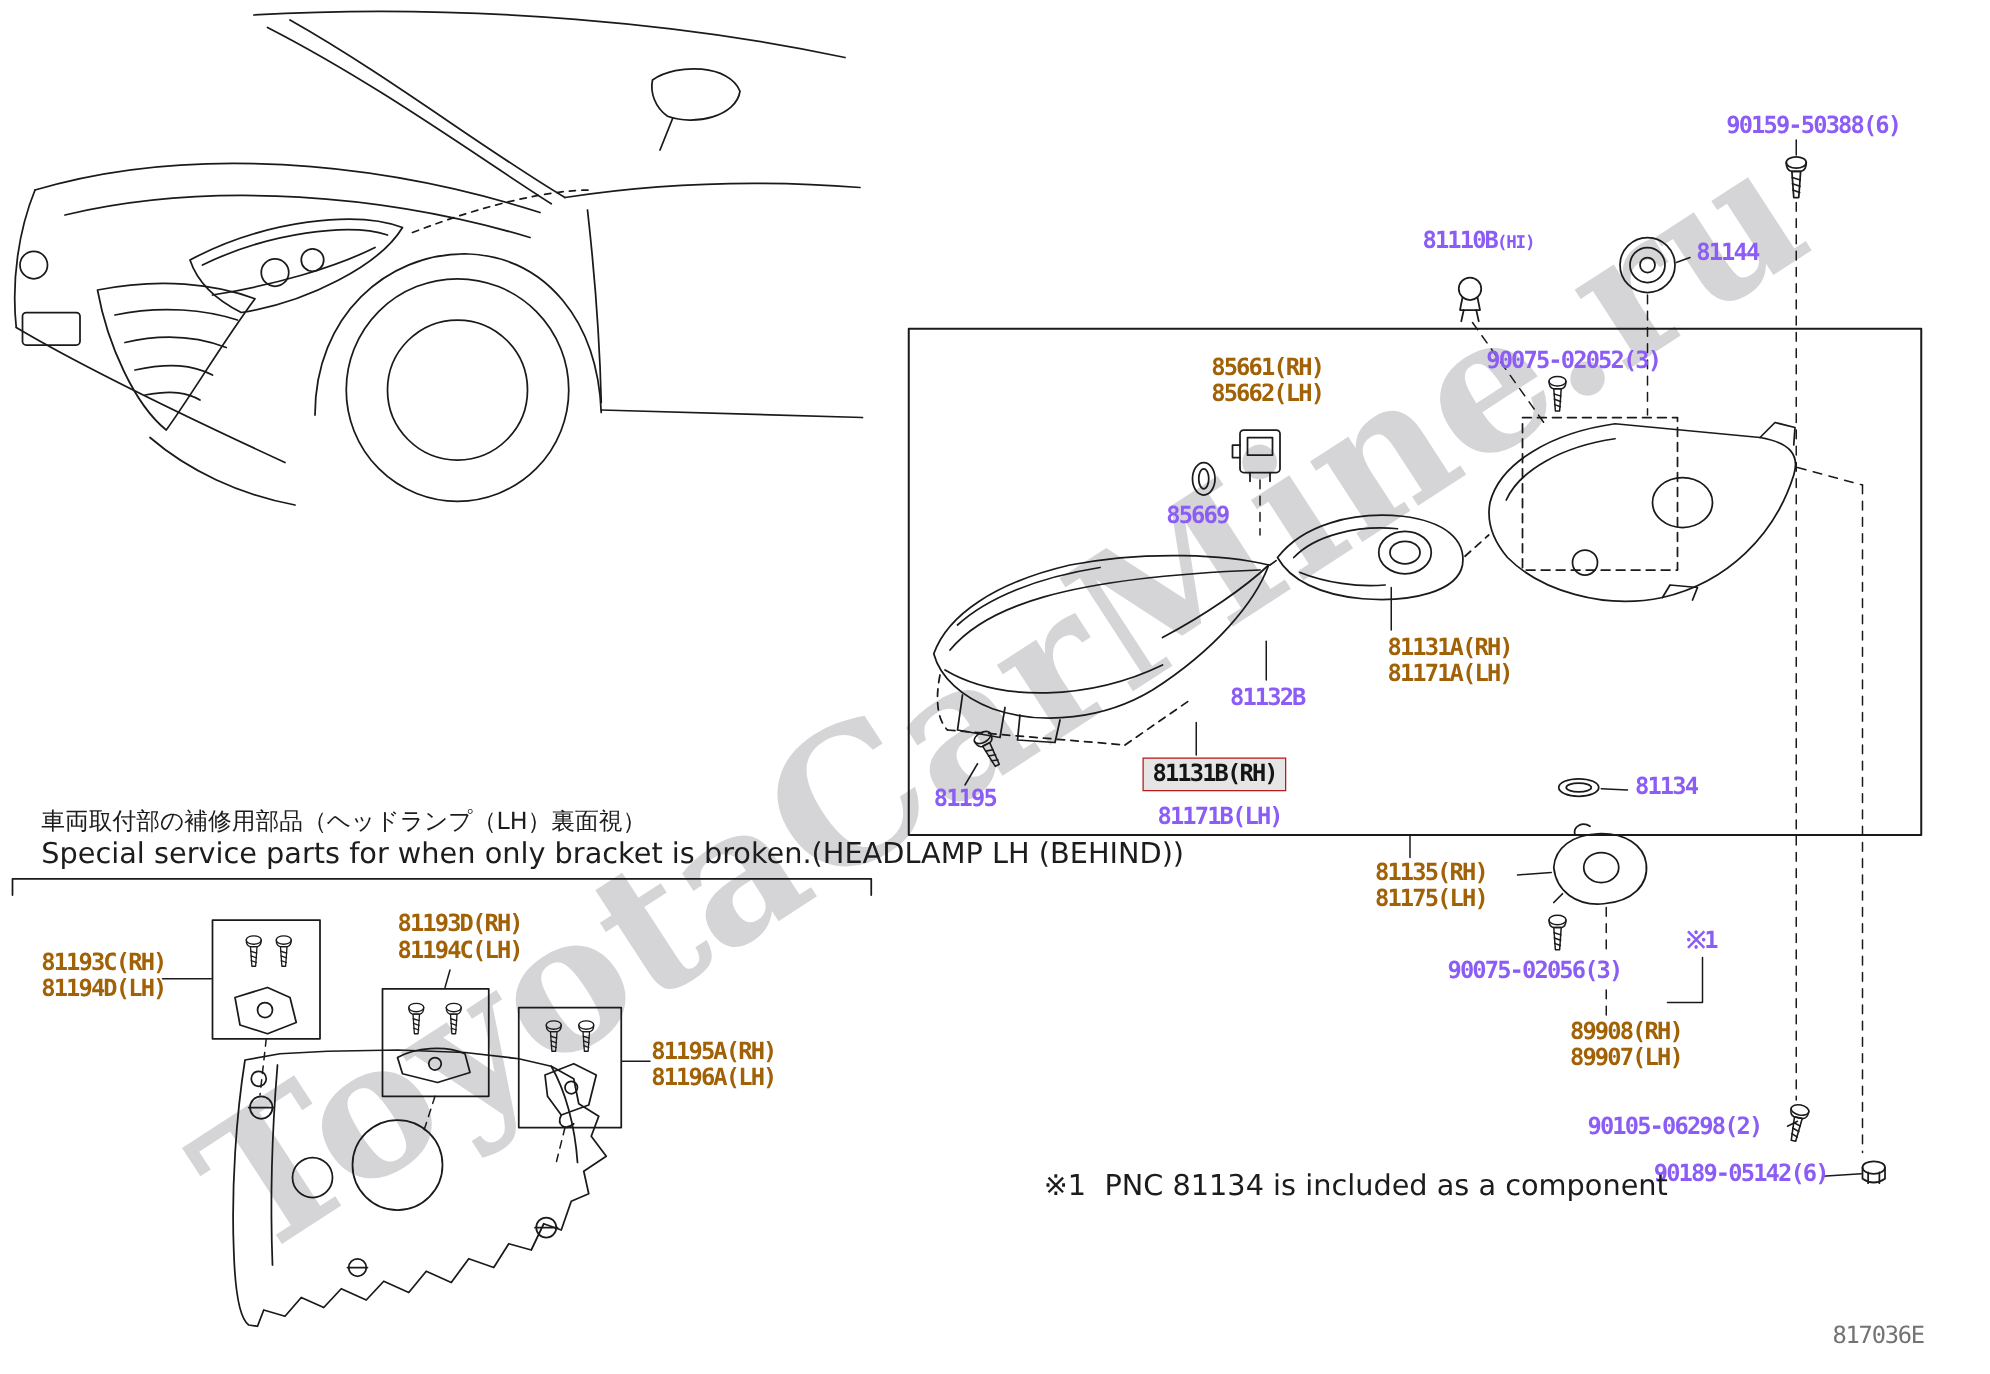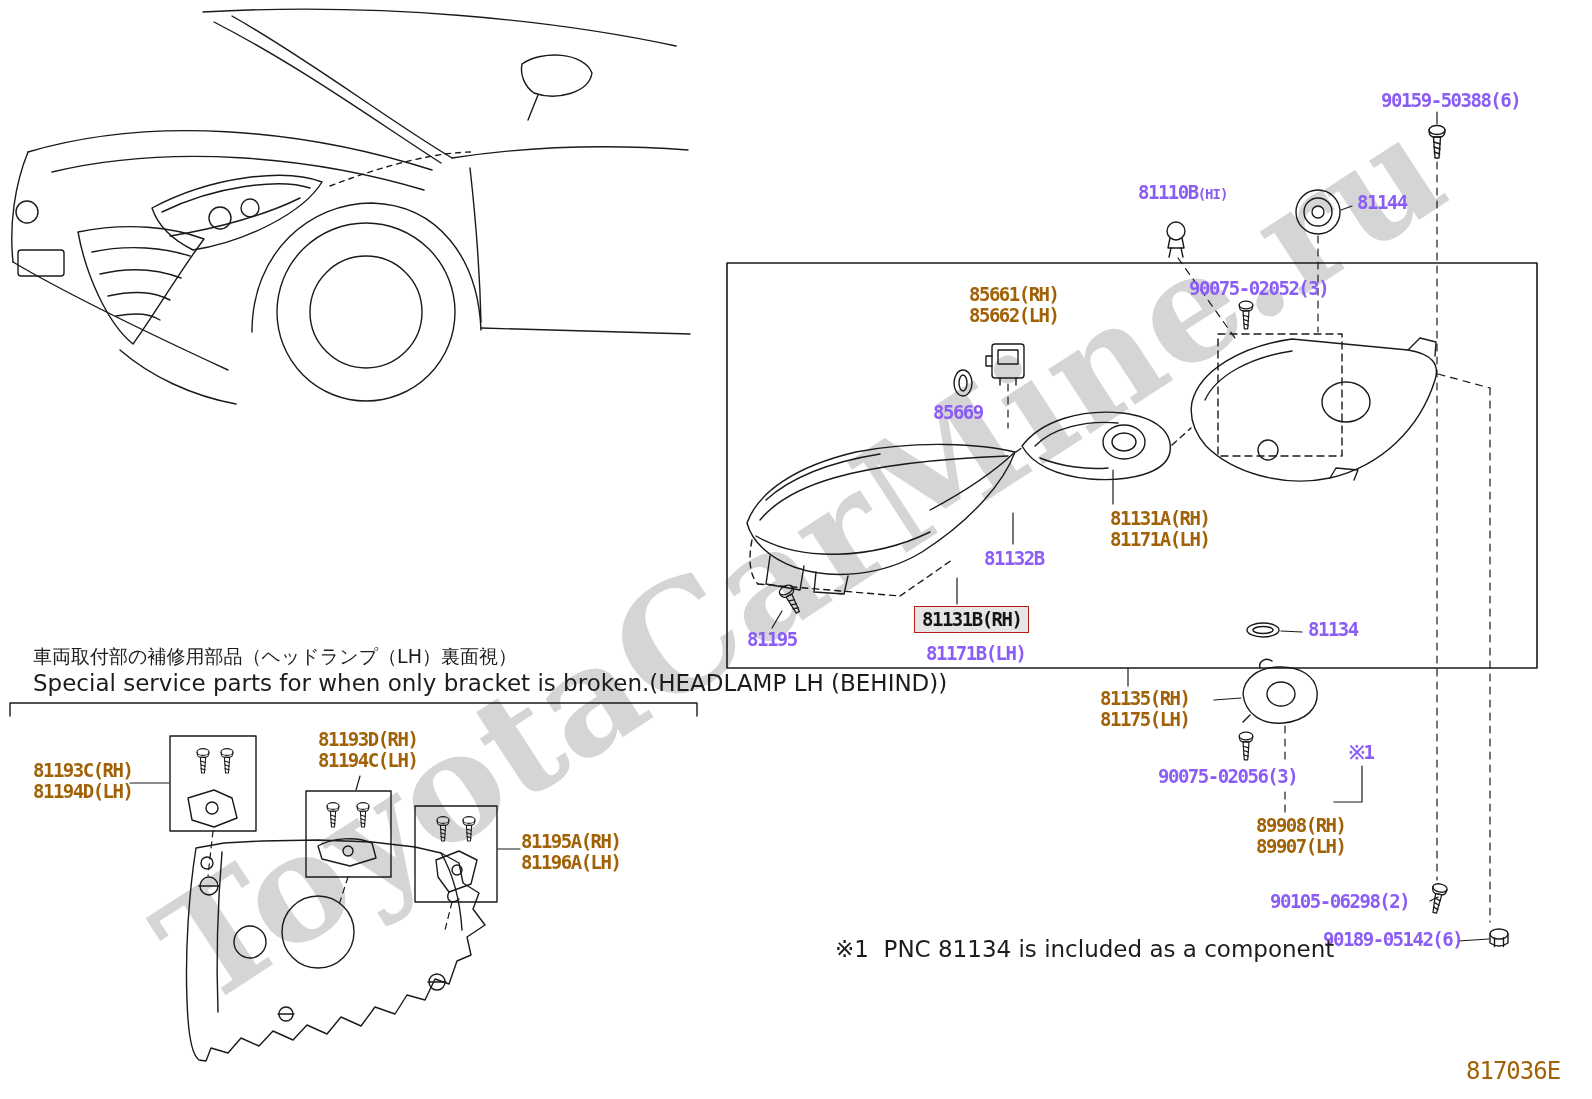--- a/index.html
+++ b/index.html
@@ -25,21 +25,21 @@
   .pair { position:absolute; font-size:19px; font-weight:bold; line-height:21px;
     letter-spacing:-1.5px; white-space:nowrap; color:#a16207; }
   .hlbox {
     position:absolute; border:1px solid #b91c1c; padding:1px 7px 2px 7px;
     background:#e5e5e5;
   }
   .hlbox .lblin { font-size:19px; font-weight:bold; letter-spacing:-1.5px; color:#141414; }
   .note { position:absolute; font-family:"DejaVu Sans", sans-serif; font-size:23px;
     color:#1c1c1c; white-space:nowrap; }
   .jp { font-size:19px; }
-  .code { position:absolute; font-size:24px; letter-spacing:-1px; color:#a16207; }
+  .code { position:absolute; font-size:19px; letter-spacing:-1px; color:#737373; }
 </style>
 </head>
 <body>
 
 <div class="stage">
 
   <div class="watermark">ToyotaCarMine.ru</div>
 
   <svg class="art" width="1592" height="1099" viewBox="0 0 1592 1099">
     <defs>

